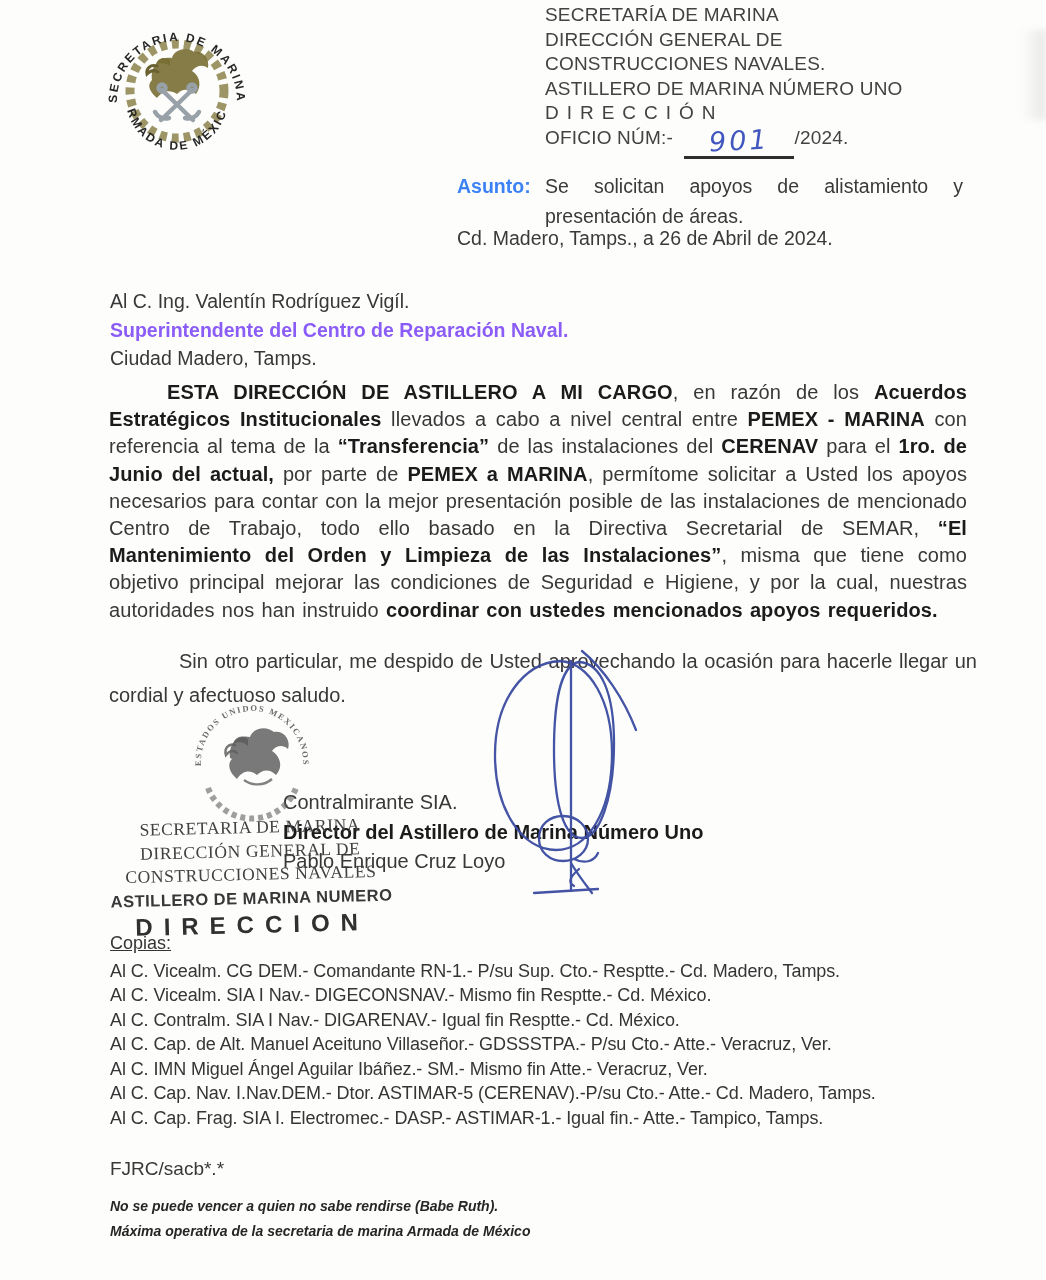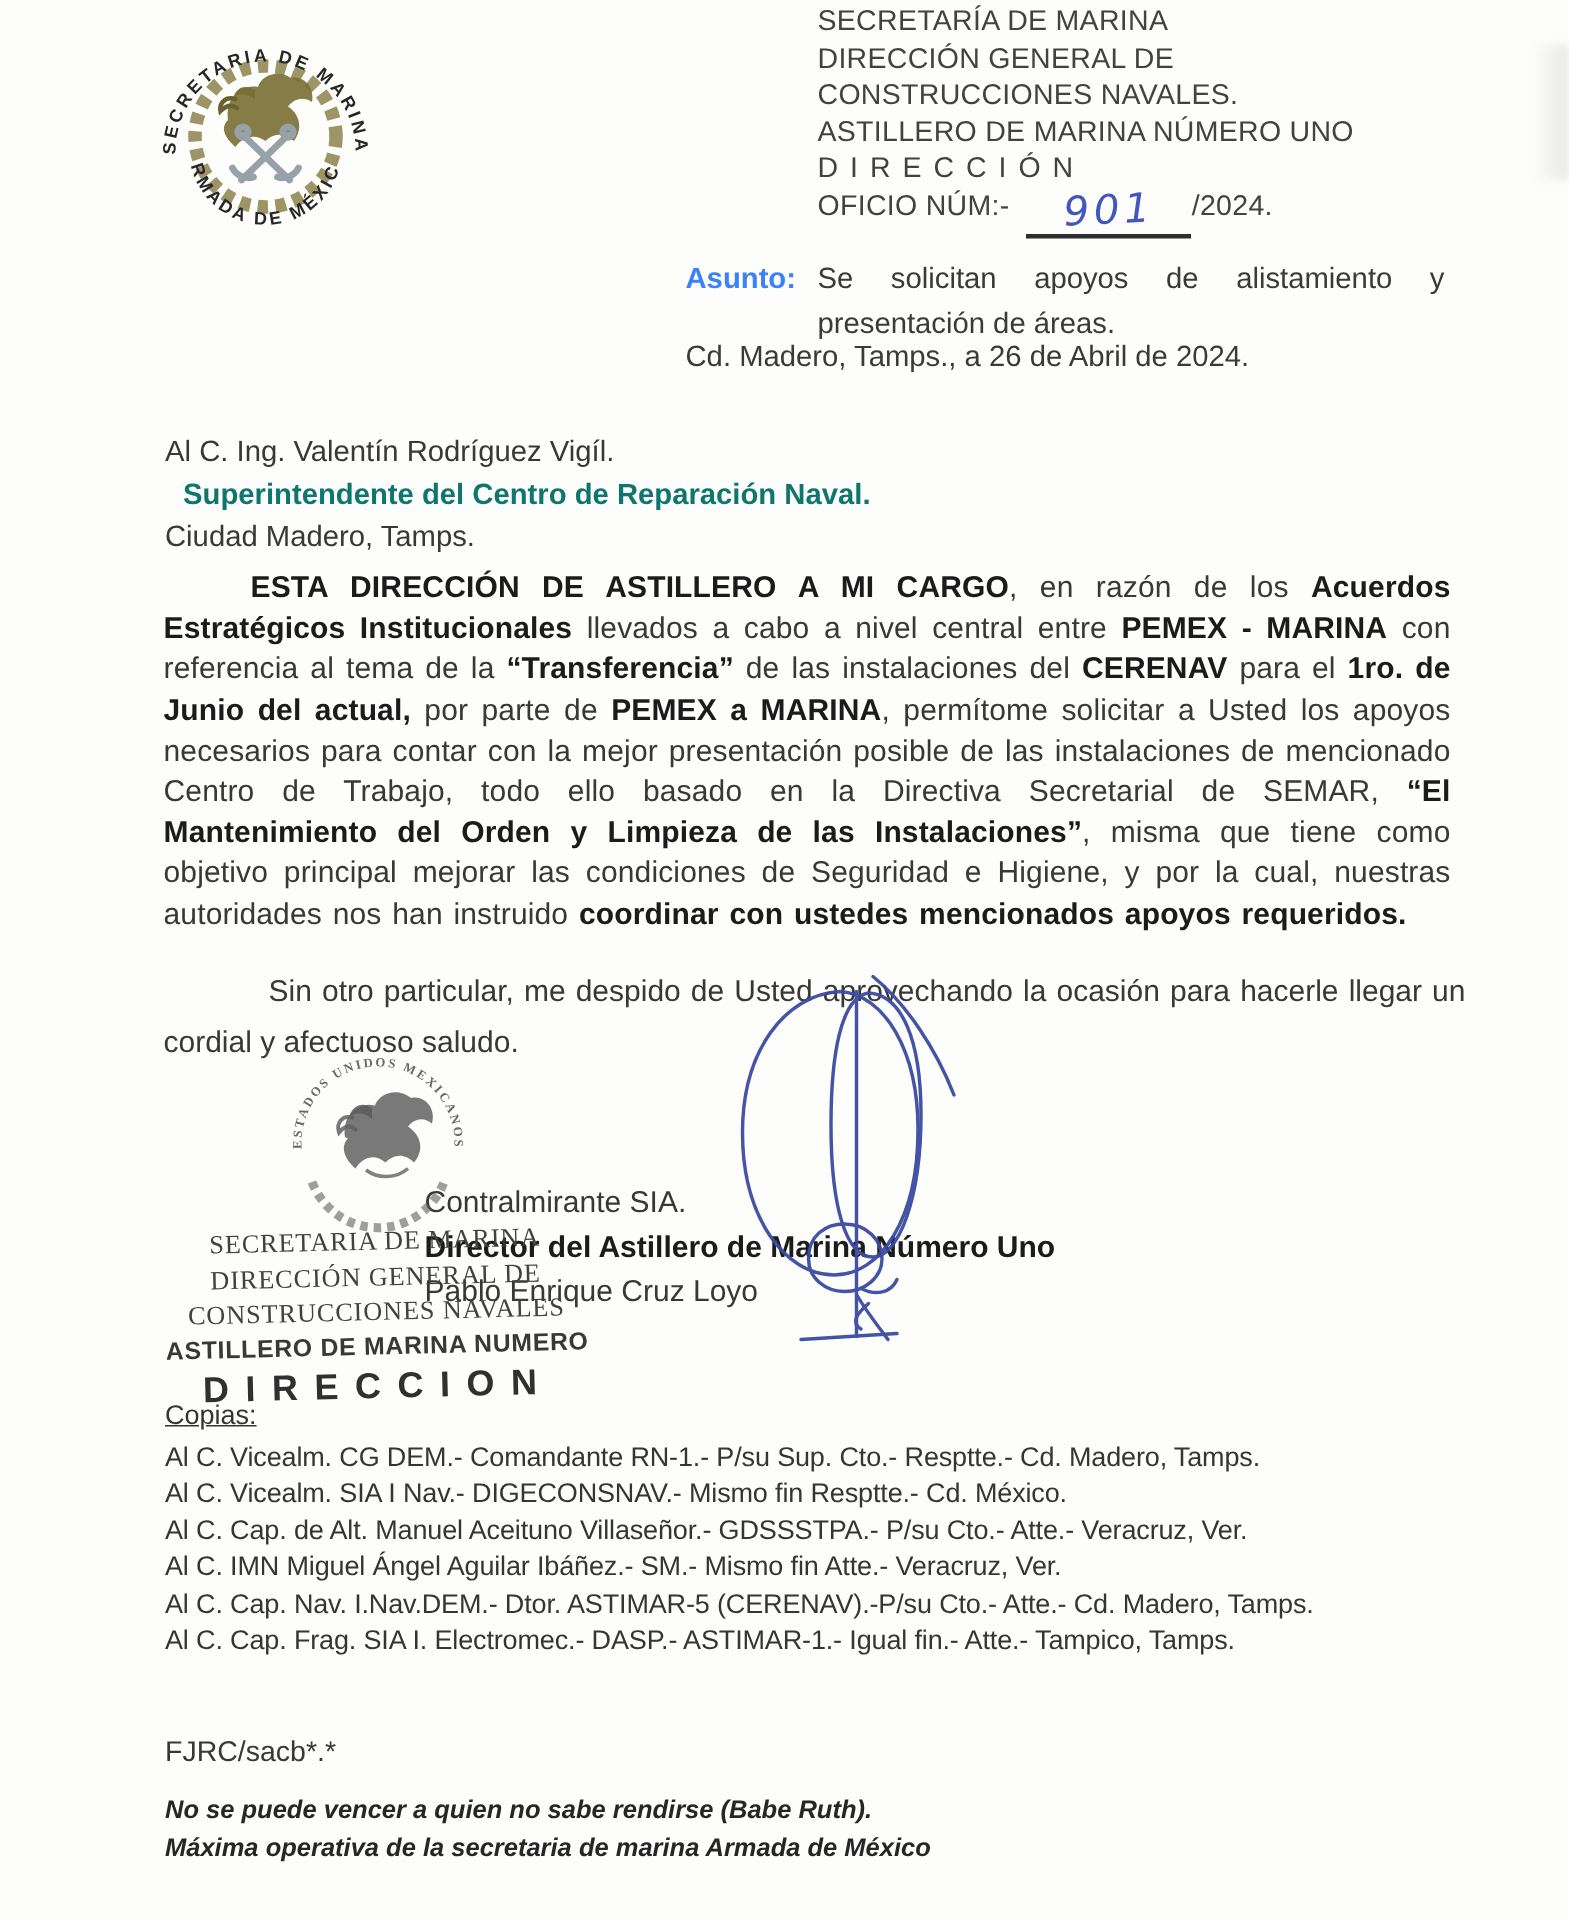--- a/index.html
+++ b/index.html
@@ -21,21 +21,21 @@
   .hand-number{display:inline-block;font-family:"DejaVu Sans",sans-serif;font-style:italic;
     color:#4157bd;font-size:27px;line-height:22px;letter-spacing:3px;transform:rotate(-3deg);}
   
   .subject{position:absolute;left:457px;top:171px;width:506px;display:flex;
     font-size:19.5px;line-height:30px;}
   .subject-label{font-weight:700;color:#3b82f6;flex:none;width:88px;}
   .subject-text{flex:1;text-align:justify;color:#3a3a3a;}
   .dateline{position:absolute;left:457px;top:227px;font-size:19.5px;color:#3a3a3a;}
   
   .addressee{position:absolute;left:110px;top:287px;font-size:19.5px;line-height:28.5px;}
-  .addressee .bold{font-weight:700;color:#0f766e;margin-left:12px;}
+  .addressee .bold{font-weight:700;color:#8b5cf6;}
   
   .p1{position:absolute;left:109px;top:379px;width:858px;font-size:20px;line-height:27.2px;
     text-align:justify;text-indent:58px;letter-spacing:.1px;word-spacing:1.5px;}
   .p1 b{color:#1b1b1b;}
   .p2{position:absolute;left:109px;top:644px;width:868px;font-size:20px;line-height:34px;
     text-align:justify;text-indent:70px;}
   
   .sig-block{position:absolute;left:283px;top:741px;width:524px;text-align:left;
     font-size:20px;line-height:29.5px;margin-top:47px;}
   .sig-title{font-weight:700;color:#1b1b1b;}
@@ -44,21 +44,21 @@
   .stamp-text{position:absolute;left:103px;top:816px;width:296px;text-align:center;
     transform:rotate(-1.4deg);color:#414141;}
   .stamp-serif{font-family:"Liberation Serif",serif;font-size:17.5px;line-height:23.5px;letter-spacing:.6px;}
   .stamp-sans{font-size:16.5px;font-weight:700;line-height:23px;letter-spacing:.5px;color:#383838;}
   .stamp-dir{font-size:24px;font-weight:700;letter-spacing:11px;color:#303030;margin-top:1px;}
   
   .copies{position:absolute;left:110px;top:931px;font-size:18px;line-height:24.5px;color:#353535;}
   .copies-label{text-decoration:underline;margin-bottom:3px;}
   .copies-item{white-space:nowrap;letter-spacing:-.1px;}
   .reference{position:absolute;left:110px;top:1158px;font-size:19px;}
-  .footer{position:absolute;left:110px;top:1194px;font-size:17px;font-weight:700;
+  .footer{position:absolute;left:110px;top:1194px;font-size:14px;font-weight:700;
     font-style:italic;line-height:25px;color:#262626;}
 </style>
 </head>
 <body>
 
 <div class="page">
 
   <div class="smudge"></div>
 
   <svg class="logo-svg" viewBox="0 0 154 154">
@@ -161,20 +161,21 @@
     <div class="stamp-serif">DIRECCIÓN GENERAL DE</div>
     <div class="stamp-serif">CONSTRUCCIONES NAVALES</div>
     <div class="stamp-sans">ASTILLERO DE MARINA NUMERO</div>
     <div class="stamp-dir">DIRECCION</div>
   </div>
 
   <div class="copies">
     <div class="copies-label">Copias:</div>
     <div class="copies-item">Al C. Vicealm. CG DEM.- Comandante RN-1.- P/su Sup. Cto.- Resptte.- Cd. Madero, Tamps.</div>
     <div class="copies-item">Al C. Vicealm. SIA I Nav.- DIGECONSNAV.- Mismo fin Resptte.- Cd. México.</div>
+    <div class="copies-item">Al C. Contralm. SIA I Nav.- DIGARENAV.- Igual fin Resptte.- Cd. México.</div>
     <div class="copies-item">Al C. Cap. de Alt. Manuel Aceituno Villaseñor.- GDSSSTPA.- P/su Cto.- Atte.- Veracruz, Ver.</div>
     <div class="copies-item">Al C. IMN Miguel Ángel Aguilar Ibáñez.- SM.- Mismo fin Atte.- Veracruz, Ver.</div>
     <div class="copies-item">Al C. Cap. Nav. I.Nav.DEM.- Dtor. ASTIMAR-5 (CERENAV).-P/su Cto.- Atte.- Cd. Madero, Tamps.</div>
     <div class="copies-item">Al C. Cap. Frag. SIA I. Electromec.- DASP.- ASTIMAR-1.- Igual fin.- Atte.- Tampico, Tamps.</div>
   </div>
 
   <div class="reference">FJRC/sacb*.*</div>
 
   <div class="footer">
     <div>No se puede vencer a quien no sabe rendirse (Babe Ruth).</div>

